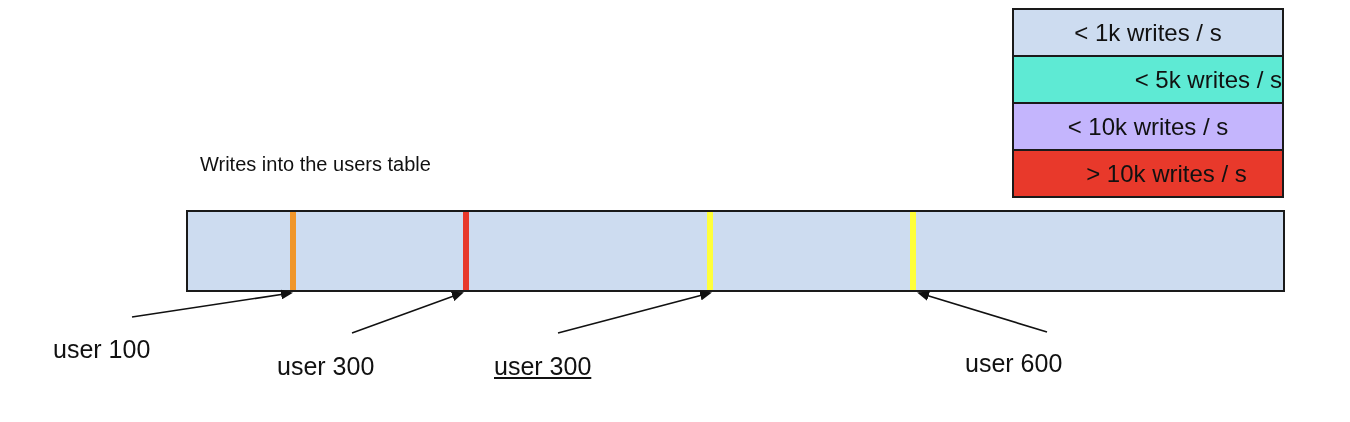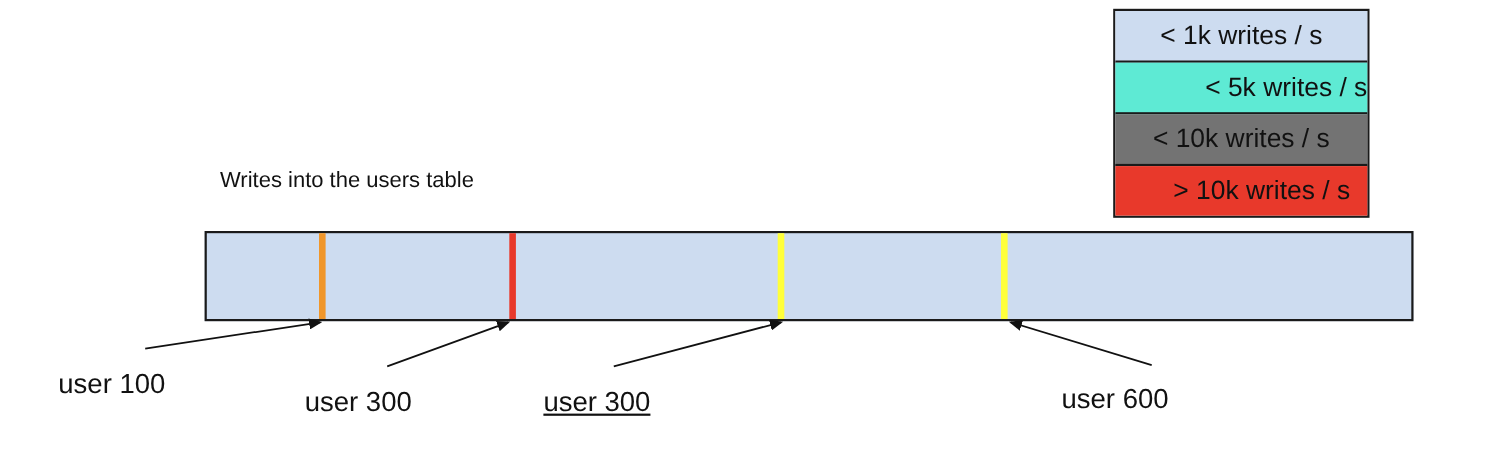--- a/index.html
+++ b/index.html
@@ -60,21 +60,21 @@
     white-space: nowrap;
   }
   .user-label-1 { left: 53px;  top: 336px; }
   .user-label-2 { left: 277px; top: 353px; }
   .user-label-3 { left: 494px; top: 353px; text-decoration: underline; }
   .user-label-4 { left: 965px; top: 350px; }
   .legend {
     position: absolute;
     left: 1012px;
     top: 8px;
-    width: 233px;
+    width: 272px;
     border: 2px solid #1a1a1a;
     box-sizing: border-box;
   }
   .legend-row {
     height: 45px;
     line-height: 45px;
     text-align: center;
     font-size: 24px;
     color: #111111;
     border-bottom: 2px solid #1a1a1a;
@@ -109,17 +109,17 @@
   </svg>
 
   <div class="user-label user-label-1">user 100</div>
   <div class="user-label user-label-2">user 300</div>
   <div class="user-label user-label-3">user 300</div>
   <div class="user-label user-label-4">user 600</div>
 
   <div class="legend">
     <div class="legend-row" style="background-color: rgb(205, 220, 240);">&lt; 1k writes / s</div>
     <div class="legend-row" style="background-color: #5eead4; text-align: right;">&lt; 5k writes / s</div>
-    <div class="legend-row" style="background-color: #737373;">&lt; 10k writes / s</div>
+    <div class="legend-row" style="background-color: #c4b5fd;">&lt; 10k writes / s</div>
     <div class="legend-row" style="background-color: rgb(232, 57, 43); padding-left: 37px;">&gt; 10k writes / s</div>
   </div>
 
 </div>
 
 </body></html>

